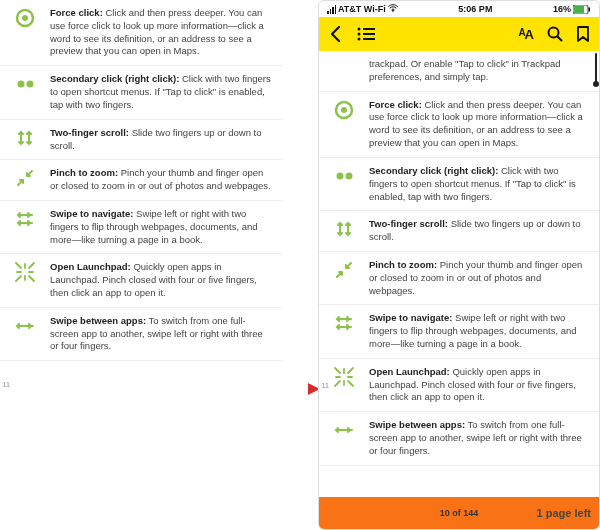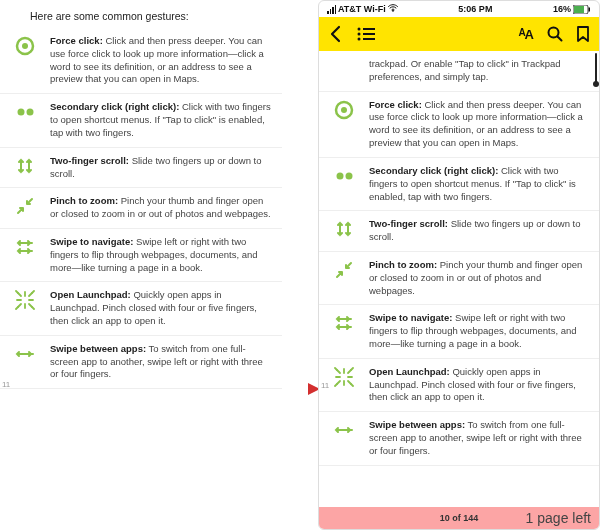--- a/index.html
+++ b/index.html
@@ -16,22 +16,22 @@
 .toolbar .grp{display:flex;align-items:center;gap:14px}
 .tico{color:#111;display:flex}
 .header{font-size:10.5px;color:#222;padding:10px 12px 6px 30px}
 .content{overflow:hidden}
 .row{display:flex;border-bottom:1px solid #eee;padding:7px 6px 7px 8px;gap:8px}
 .icon{width:34px;flex-shrink:0;display:flex;justify-content:center;align-items:flex-start;padding-top:1px}
 .txt{flex:1;font-size:9.5px;line-height:1.35;color:#444;padding-right:4px}
 .txt b{color:#222;font-weight:700}
 .pnum{position:absolute;left:2px;top:380px;font-size:8px;color:#999}
 .pnum2{position:absolute;left:2px;top:380px;font-size:8px;color:#999}
-.footer{position:absolute;bottom:0;left:0;right:0;height:22px;background:#fca5a5;display:flex;align-items:center;justify-content:center;font-size:9px;font-weight:600;color:#333}
-.footer .rt{position:absolute;right:8px;font-weight:400;font-size:14px;color:#444}
+.footer{position:absolute;bottom:0;left:0;right:0;height:32px;background:#f97316;display:flex;align-items:center;justify-content:center;font-size:9px;font-weight:600;color:#333}
+.footer .rt{position:absolute;right:8px;font-weight:700;font-size:11px;color:#444}
 .scroll-ind{position:absolute;right:2px;top:52px;width:2px;height:30px;background:#222;border-radius:1px}
 .scroll-dot{position:absolute;right:0;top:80px;width:6px;height:6px;background:#222;border-radius:50%}
 .arrow-red{position:relative;width:36px;height:20px;margin-top:250px}
 .sig-bars{display:inline-flex;align-items:flex-end;gap:1px}
 .sig-bars span{width:1.5px;background:#111;display:inline-block}
 </style>
 </head>
 <body>
 
 <svg width="0" height="0" style="position:absolute">
@@ -62,21 +62,20 @@
       </g>
 <g id="i-apps">
         <path d="M2 10l16 0m-14-2l-2 2 2 2m10-4l2 2-2 2" stroke="#8bc34a" stroke-width="2" fill="none" stroke-linecap="round"></path>
       </g>
 </defs>
 </svg>
 
 <div class="wrap">
 
 <div class="pane">
-  <div class="header">Here are some common gestures:</div>
   <div class="content">
     <div class="row">
           <div class="icon">
             <svg width="20" height="20">
               <use href="#i-force"></use>
             </svg>
           </div>
           <div class="txt"><b>Force click:</b><span> Click and then press deeper. You can use force click to look up more information—click a word to see its definition, or an address to see a preview that you can open in Maps.</span></div>
         </div>
     <div class="row">

